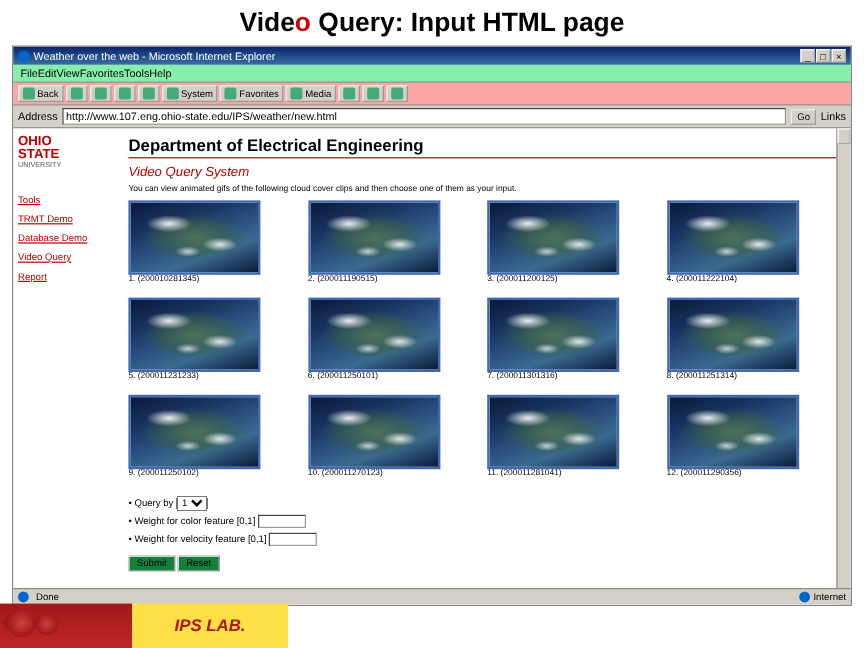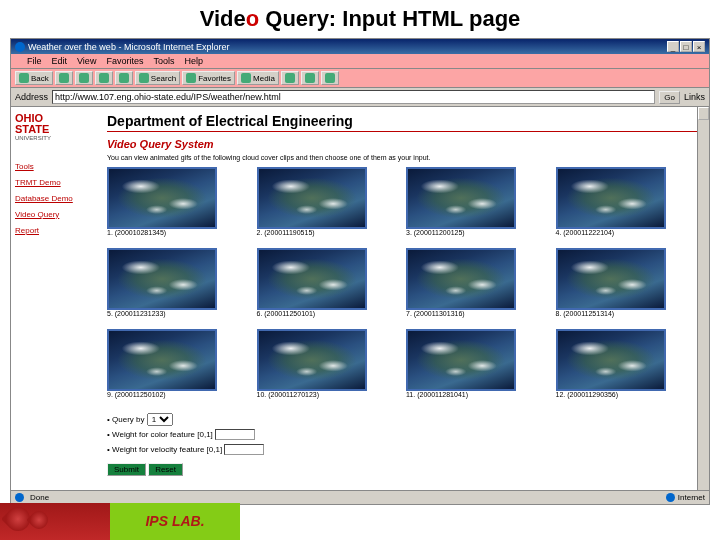--- a/index.html
+++ b/index.html
@@ -4,61 +4,61 @@
 <style>
 *{margin:0;padding:0;box-sizing:border-box;font-family:Arial,sans-serif}
 body{width:720px;height:540px;background:#fff;overflow:hidden;position:relative}
 .slide-title{font-size:22px;font-weight:bold;color:#000;text-align:center;padding:6px 0}
 .slide-title .r{color:#c00}
 .browser{margin:0 10px;border:1px solid #888;background:#d4d0c8;height:467px;overflow:hidden;position:relative}
 .titlebar{background:linear-gradient(#08246b,#3a6ea5);color:#fff;font-size:9px;padding:2px 4px;display:flex;align-items:center;gap:3px}
 .titlebar .icon{width:10px;height:10px;background:#06c;border-radius:50%}
 .titlebar .winbtns{margin-left:auto;display:flex;gap:1px}
 .titlebar .winbtns span{width:12px;height:11px;background:#d4d0c8;color:#000;font-size:8px;text-align:center;line-height:11px;border:1px outset #fff}
-.menubar{background:#fca5a5;font-size:9px;padding:2px 16px;display:flex;gap:10px;color:#000;border-bottom:1px solid #888}
+.menubar{background:#86efac;font-size:9px;padding:2px 6px;display:flex;color:#000;border-bottom:1px solid #888}
 .toolbar{background:#fca5a5;padding:2px 4px;display:flex;gap:2px;align-items:center;border-bottom:1px solid #888}
 .tbtn{font-size:8px;background:#d4d0c8;border:1px outset #eee;padding:1px 3px;display:flex;align-items:center;gap:2px}
 .tbtn .ti{width:10px;height:10px;background:#4a7;border-radius:2px}
 .addrbar{background:#d4d0c8;padding:2px 4px;display:flex;align-items:center;gap:4px;font-size:9px;border-bottom:1px solid #888}
 .addrbar input{flex:1;font-size:9px;padding:1px 2px;border:1px inset #999;background:#fff}
 .addrbar .go{font-size:8px;border:1px outset #eee;padding:1px 4px;background:#d4d0c8}
 .content{background:#fff;height:398px;display:flex;overflow:hidden;position:relative}
 .scrollv{position:absolute;right:0;top:0;bottom:0;width:12px;background:#d4d0c8;border-left:1px solid #888}
 .scrollv::before{content:"";position:absolute;top:0;left:0;right:0;height:11px;background:#d4d0c8;border:1px outset #fff}
 .scrollv::after{content:"";position:absolute;bottom:0;left:0;right:0;height:11px;background:#d4d0c8;border:1px outset #fff}
 .leftcol{width:90px;padding:6px 4px}
 .logo{width:60px;height:30px;margin-bottom:16px;position:relative}
 .logo .o{color:#b00;font-weight:bold;font-size:11px;line-height:1}
 .logo .u{color:#555;font-size:6px}
 .nav{font-size:8px;line-height:2}
 .nav a{color:#b00;text-decoration:underline;display:block}
 .main{flex:1;padding:6px 12px 6px 6px}
 .dept{font-size:14px;font-weight:bold;color:#000;margin-bottom:2px}
 .hr{border:none;border-top:1px solid #b00;margin:2px 0 6px}
-.vqs{color:#b00;font-style:italic;font-weight:bold;font-size:11px;margin-bottom:4px}
+.vqs{color:#b00;font-style:italic;font-weight:normal;font-size:11px;margin-bottom:4px}
 .instr{font-size:7px;color:#000;margin-bottom:6px}
 .grid{display:grid;grid-template-columns:repeat(4,1fr);gap:4px 8px;margin-bottom:6px}
 .thumb{width:110px;height:62px;border:2px solid #4169b0;background:linear-gradient(160deg,#0a1a3a 0%,#1a3560 30%,#2a5080 50%,#3a6a90 70%,#0a1a3a 100%);position:relative;overflow:hidden}
 .thumb::before{content:"";position:absolute;inset:0;background:radial-gradient(ellipse 60% 50% at 50% 50%,rgba(90,120,80,.8) 0%,rgba(60,100,70,.6) 40%,transparent 70%)}
 .thumb::after{content:"";position:absolute;inset:0;background:radial-gradient(ellipse 30% 20% at 30% 30%,rgba(255,255,255,.9) 0%,transparent 60%),radial-gradient(ellipse 25% 18% at 70% 60%,rgba(255,255,255,.85) 0%,transparent 55%),radial-gradient(ellipse 20% 15% at 45% 70%,rgba(255,255,255,.7) 0%,transparent 50%)}
 .cap{font-size:7px;color:#000;margin-bottom:8px}
 .form{font-size:8px;color:#000;line-height:1.9}
 .form select{font-size:8px;width:26px}
 .form input[type=text]{width:40px;font-size:8px;border:1px inset #999}
 .btns{margin-top:4px}
 .btns button{font-size:8px;padding:1px 6px;border:1px outset #eee;background:#15803d}
 .status{position:absolute;bottom:0;left:0;right:0;height:14px;background:#d4d0c8;border-top:1px solid #888;font-size:8px;display:flex;align-items:center;padding:0 4px;gap:6px}
 .status .si{width:9px;height:9px;background:#06c;border-radius:50%}
 .status .net{margin-left:auto;display:flex;align-items:center;gap:3px}
 .footer{position:absolute;bottom:0;left:0;right:0;height:37px;display:flex}
 .footer .flo{width:110px;background:linear-gradient(#a01818,#c02828);position:relative}
 .footer .flo::before{content:"";position:absolute;left:6px;top:4px;width:24px;height:24px;background:radial-gradient(circle,#d04040 0%,#a01818 70%);border-radius:50% 50% 50% 10%;transform:rotate(45deg)}
 .footer .flo::after{content:"";position:absolute;left:30px;top:8px;width:18px;height:18px;background:radial-gradient(circle,#d04040 0%,#a01818 70%);border-radius:50% 50% 50% 10%;transform:rotate(45deg)}
 .footer .uni{flex:1;background:#b01818;color:#fff;font-size:11px;letter-spacing:6px;text-align:center;line-height:37px;font-weight:bold}
-.footer .lab{width:130px;background:#84cc16;color:#b01818;font-style:italic;font-weight:bold;font-size:14px;text-align:center;line-height:37px}
+.footer .lab{width:130px;background:#fde047;color:#b01818;font-style:italic;font-weight:bold;font-size:14px;text-align:center;line-height:37px}
 </style>
 </head>
 <body>
 
 <div class="slide-title">
   <span>Vide</span><span class="r">o</span><span> Query: </span><span>Input HTML page</span>
 </div>
 
 <div class="browser">
   <div class="titlebar">
@@ -90,21 +90,21 @@
         <span class="ti"></span>
       </span>
     <span class="tbtn">
         <span class="ti"></span>
       </span>
     <span class="tbtn">
         <span class="ti"></span>
       </span>
     <span class="tbtn">
         <span class="ti"></span>
-        <span>Search</span>
+        <span>System</span>
       </span>
     <span class="tbtn">
         <span class="ti"></span>
         <span>Favorites</span>
       </span>
     <span class="tbtn">
         <span class="ti"></span>
         <span>Media</span>
       </span>
     <span class="tbtn">

